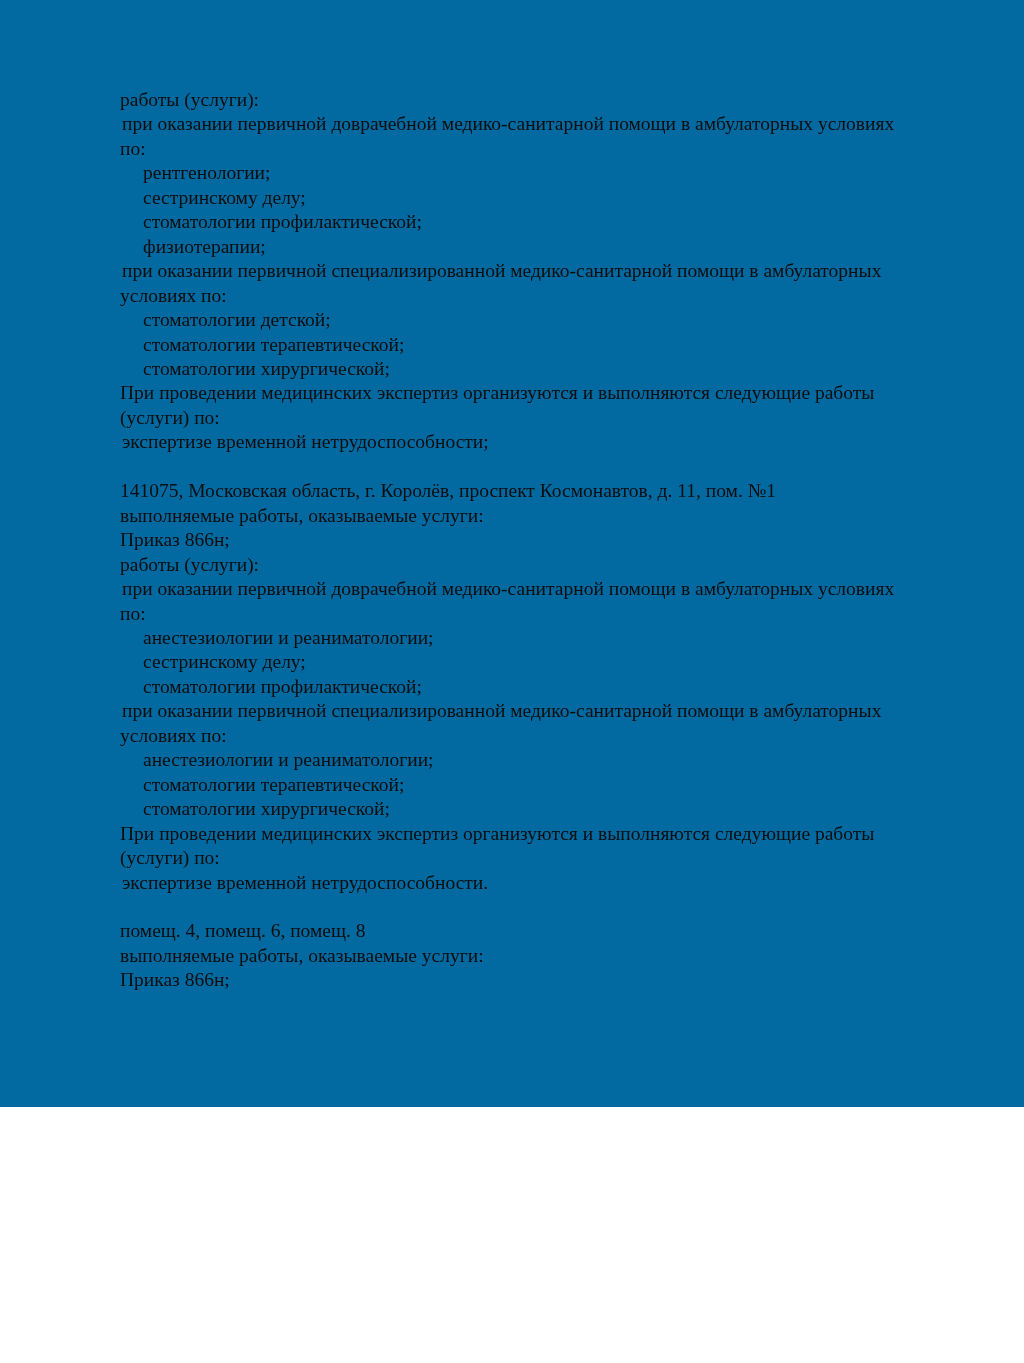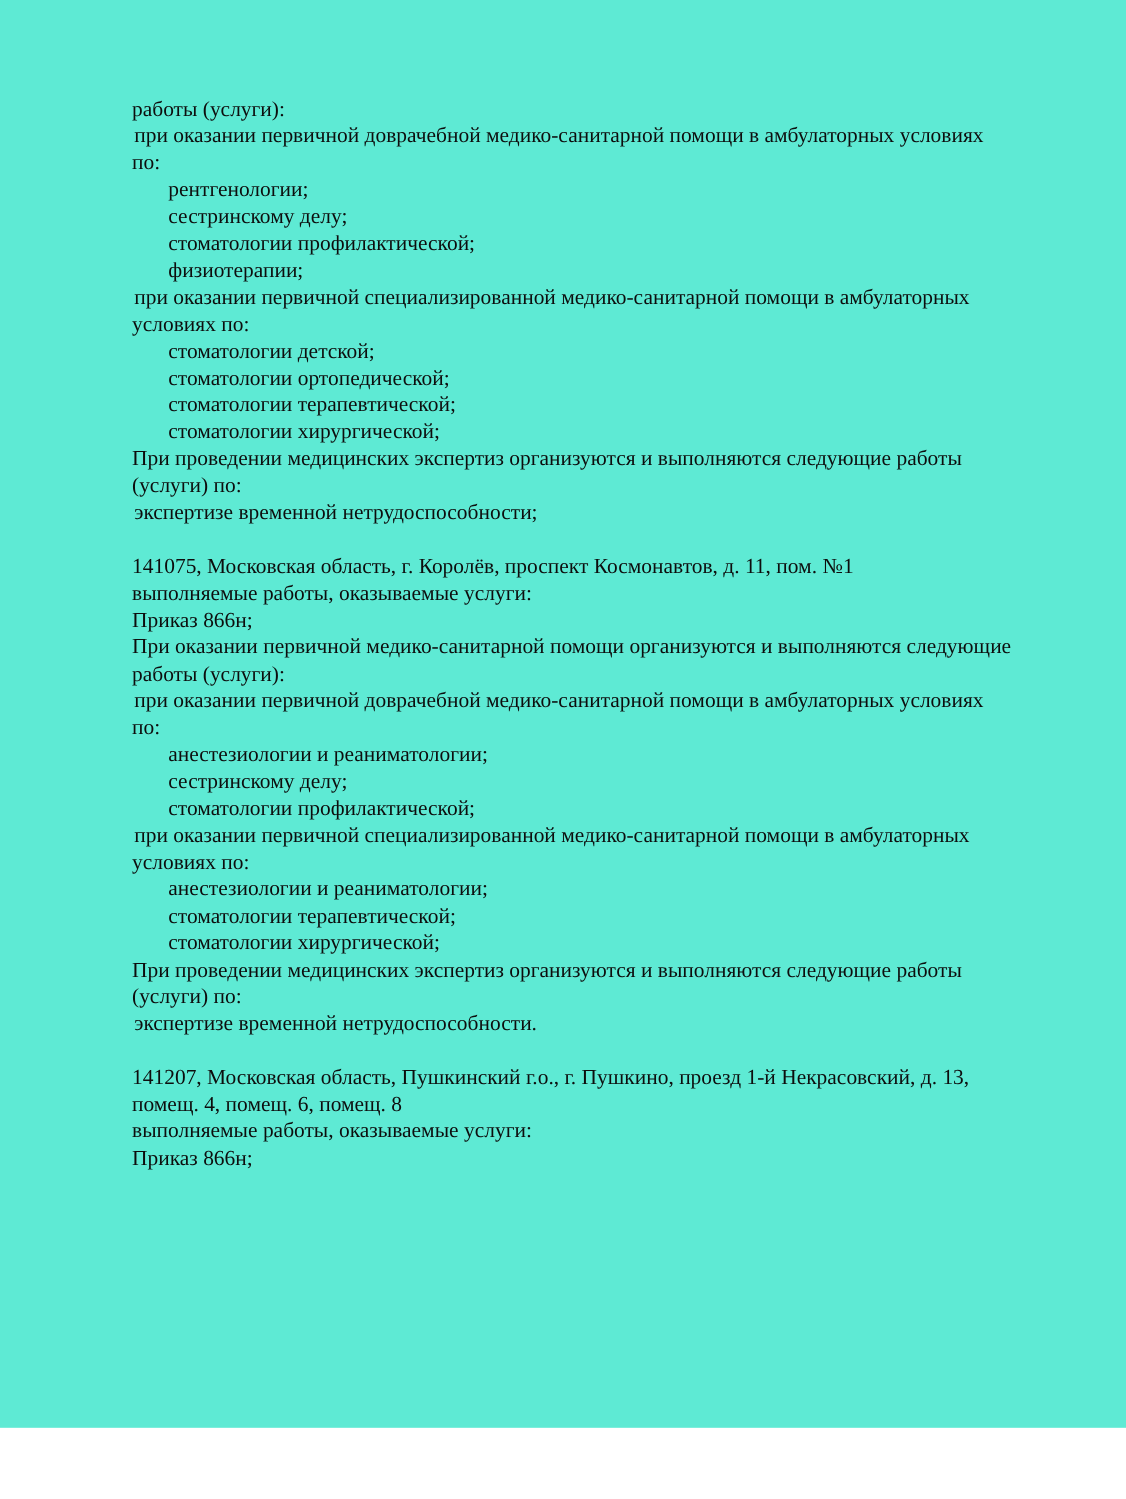--- a/index.html
+++ b/index.html
@@ -6,80 +6,77 @@
   html, body {
     width: 1024px;
     height: 1363px;
     background: #ffffff;
     font-family: "Liberation Serif", serif;
     overflow: hidden;
   }
   .page {
     position: relative;
     width: 1024px;
-    height: 1298px;
-    background: #5eead4;
+    height: 1107px;
+    background: #0369a1;
   }
   .text-column {
     position: absolute;
     left: 120px;
     top: 88px;
     width: 840px;
     color: #0d0d0d;
     font-size: 19.5px;
     line-height: 24.45px;
   }
   .line {
     white-space: nowrap;
     min-height: 24.45px;
   }
   .indent-0 { margin-left: 0; }
   .indent-1 { margin-left: 2px; }
-  .indent-2 { margin-left: 33px; }
+  .indent-2 { margin-left: 23px; }
 </style>
 </head>
 <body>
 
 <div class="page">
   <div class="text-column">
 
   <div class="line indent-0">работы (услуги):</div>
       <div class="line indent-1">при оказании первичной доврачебной медико-санитарной помощи в амбулаторных условиях</div>
       <div class="line indent-0">по:</div>
       <div class="line indent-2">рентгенологии;</div>
       <div class="line indent-2">сестринскому делу;</div>
       <div class="line indent-2">стоматологии профилактической;</div>
       <div class="line indent-2">физиотерапии;</div>
       <div class="line indent-1">при оказании первичной специализированной медико-санитарной помощи в амбулаторных</div>
       <div class="line indent-0">условиях по:</div>
       <div class="line indent-2">стоматологии детской;</div>
-      <div class="line indent-2">стоматологии ортопедической;</div>
       <div class="line indent-2">стоматологии терапевтической;</div>
       <div class="line indent-2">стоматологии хирургической;</div>
       <div class="line indent-0">При проведении медицинских экспертиз организуются и выполняются следующие работы</div>
       <div class="line indent-0">(услуги) по:</div>
       <div class="line indent-1">экспертизе временной нетрудоспособности;</div>
       <div class="line indent-0">&nbsp;</div>
       <div class="line indent-0">141075, Московская область, г. Королёв, проспект Космонавтов, д. 11, пом. №1</div>
       <div class="line indent-0">выполняемые работы, оказываемые услуги:</div>
       <div class="line indent-0">Приказ 866н;</div>
-      <div class="line indent-0">При оказании первичной медико-санитарной помощи организуются и выполняются следующие</div>
       <div class="line indent-0">работы (услуги):</div>
       <div class="line indent-1">при оказании первичной доврачебной медико-санитарной помощи в амбулаторных условиях</div>
       <div class="line indent-0">по:</div>
       <div class="line indent-2">анестезиологии и реаниматологии;</div>
       <div class="line indent-2">сестринскому делу;</div>
       <div class="line indent-2">стоматологии профилактической;</div>
       <div class="line indent-1">при оказании первичной специализированной медико-санитарной помощи в амбулаторных</div>
       <div class="line indent-0">условиях по:</div>
       <div class="line indent-2">анестезиологии и реаниматологии;</div>
       <div class="line indent-2">стоматологии терапевтической;</div>
       <div class="line indent-2">стоматологии хирургической;</div>
       <div class="line indent-0">При проведении медицинских экспертиз организуются и выполняются следующие работы</div>
       <div class="line indent-0">(услуги) по:</div>
       <div class="line indent-1">экспертизе временной нетрудоспособности.</div>
       <div class="line indent-0">&nbsp;</div>
-      <div class="line indent-0">141207, Московская область, Пушкинский г.о., г. Пушкино, проезд 1-й Некрасовский, д. 13,</div>
       <div class="line indent-0">помещ. 4, помещ. 6, помещ. 8</div>
       <div class="line indent-0">выполняемые работы, оказываемые услуги:</div>
       <div class="line indent-0">Приказ 866н;</div>
     </div>
 </div>
 
 </body></html>

